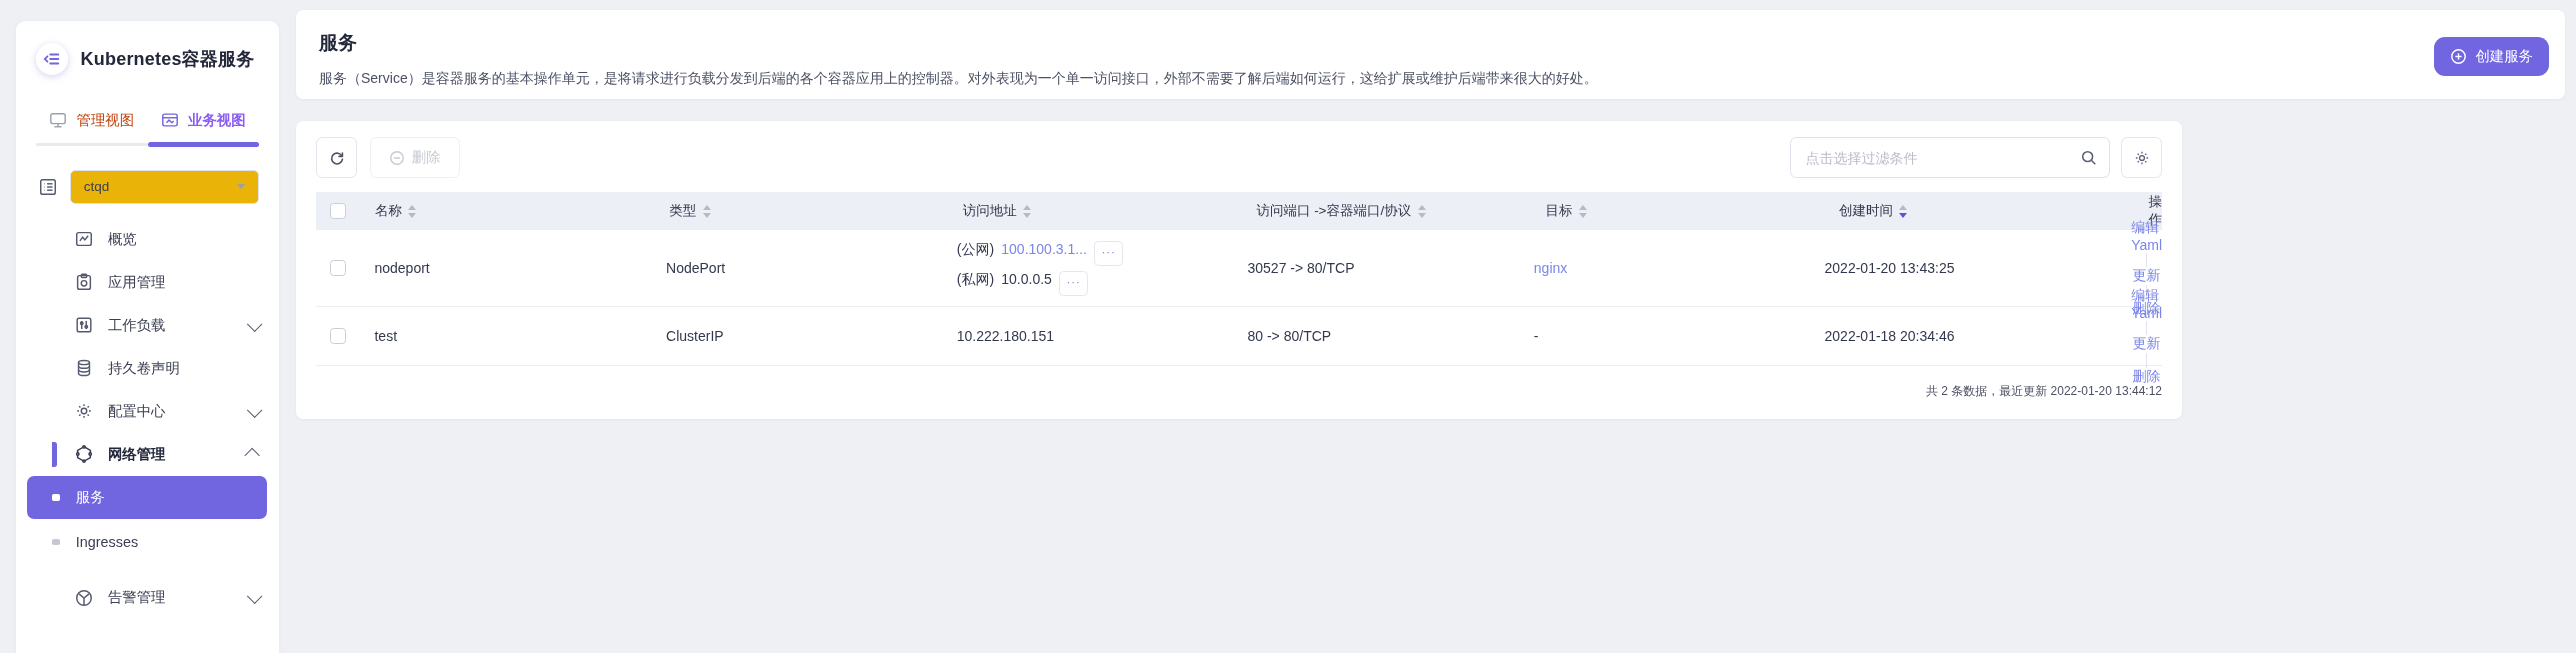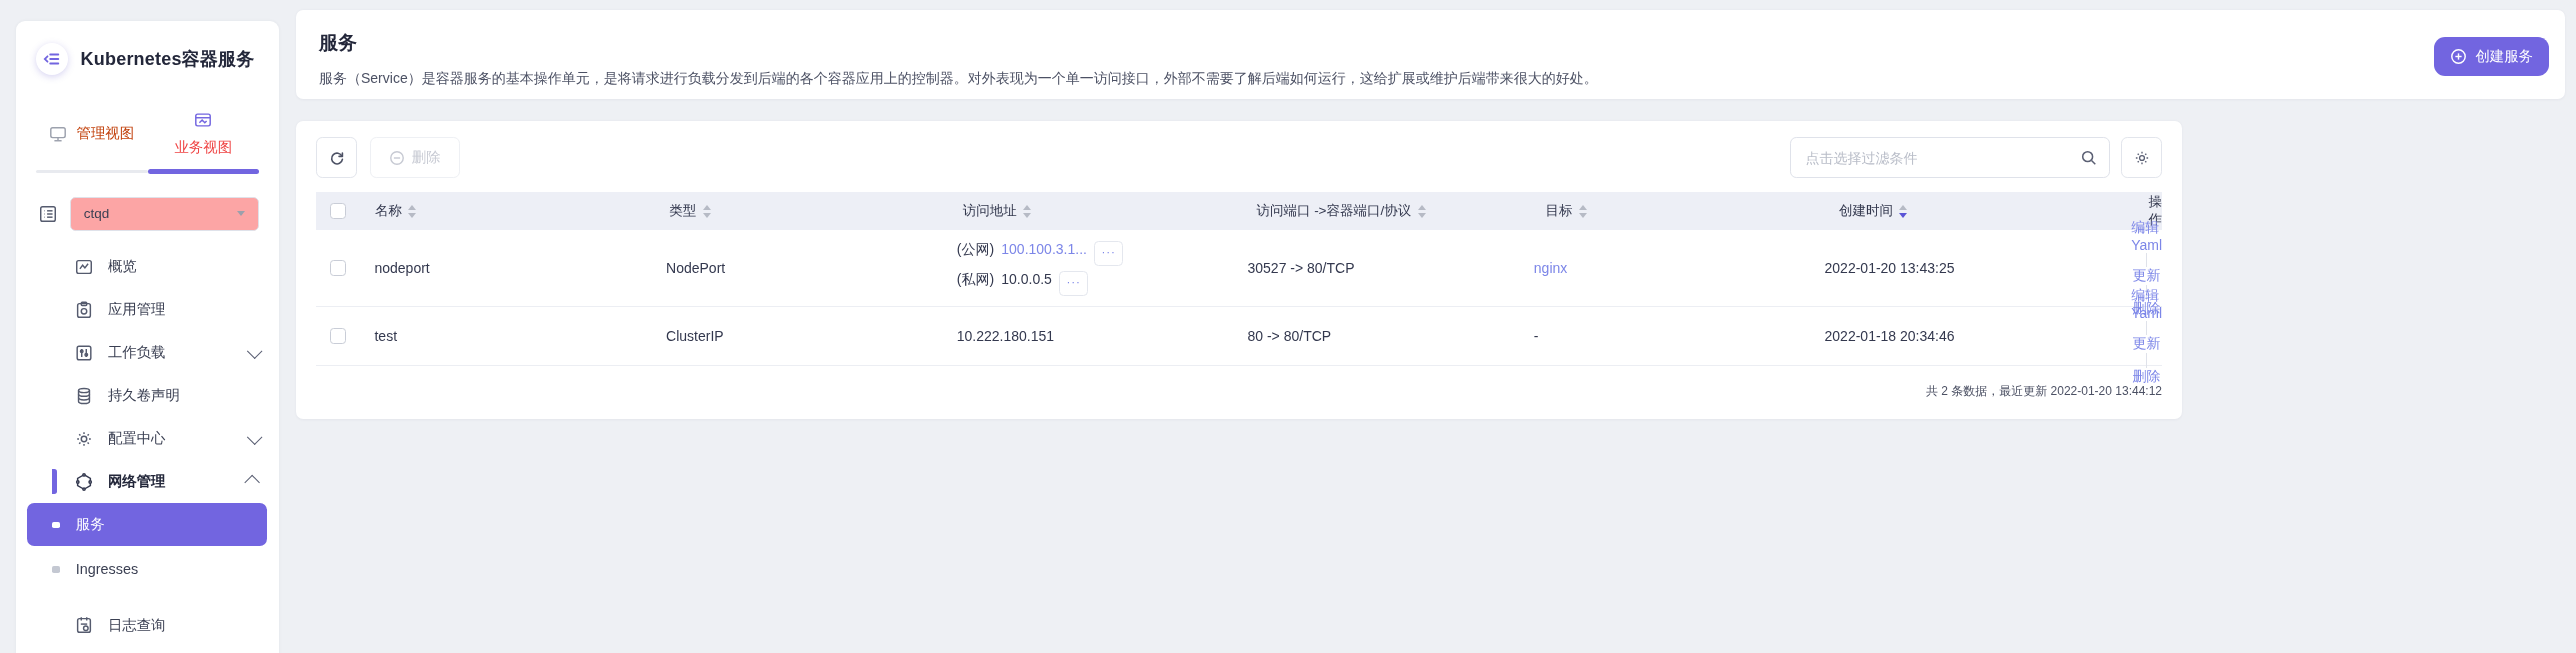--- a/index.html
+++ b/index.html
@@ -18,29 +18,29 @@
   }
   .sb-head { display:flex; align-items:center; gap:12.6px; padding:21.5px 18px 9px 20px; }
   .sb-logo {
     width:32px; height:32px; border-radius:50%; background:#fff; flex:0 0 32px;
     box-shadow:0 1.8px 7.2px rgba(90,80,200,.25); display:flex; align-items:center; justify-content:center;
   }
   .sb-title { font-size:18px; font-weight:bold; color:#23273a; letter-spacing:0.2px; }
   .sb-tabs { display:flex; padding:0 20px; margin-top:18px; }
   .sb-tab { flex:1; display:flex; align-items:center; justify-content:center; gap:7.2px;
     font-size:14.4px; color:#c2410c; padding:9px 0 12.6px; cursor:pointer; }
-  .sb-tab.active { color:#ef4444; font-weight:normal;flex-direction:column; }
+  .sb-tab.active { color:#8b5cf6; font-weight:bold; }
   .sb-tabline { display:flex; padding:0 20px; }
   .sb-tabline .seg-gray { flex:1; height:2.7px; background:#e8eaef; border-radius:1.8px; align-self:center; }
   .sb-tabline .seg-purple { flex:1; height:4.5px; background:#7265e0; border-radius:2.7px; }
   .sb-cluster { display:flex; align-items:center; gap:12.6px; padding:23px 20px 5.4px 21.5px; }
   .sb-select {
     flex:1; height:34px; border:0.9px solid #dfe2ea; border-radius:5.4px;
     display:flex; align-items:center; justify-content:space-between;
-    padding:0 12.6px; font-size:13.5px; color:#3a3f52; cursor:pointer; background:#fca5a5;
+    padding:0 12.6px; font-size:13.5px; color:#3a3f52; cursor:pointer; background:#eab308;
   }
   .caret-down { width:0; height:0; border-left:4.5px solid transparent; border-right:4.5px solid transparent; border-top:5.4px solid #9ba0ac; }
   .sb-menu { margin-top:9px; }
   .sb-item { position:relative; display:flex; align-items:center; gap:14.4px;
     height:43px; padding:0 20px 0 21.5px; font-size:14.4px; color:#3a3f52; cursor:pointer;margin-left:36px; }
   .sb-item .grow { flex:1; }
   .sb-item.parent-active { font-weight:bold; color:#23273a; }
   .active-bar { position:absolute; left:0; top:9px; width:4.5px; height:25px; background:#7265e0; border-radius:0 2.7px 2.7px 0; }
   .chev { width:10.8px; height:10.8px; border-right:1.8px solid #5a5f73; border-bottom:1.8px solid #5a5f73; }
   .chev.down { transform:rotate(45deg) translateY(-1.8px); }
@@ -266,32 +266,20 @@
       <span class="bullet"></span>
       <span>服务</span>
     </div>
     <div class="sb-sub">
       <span class="bullet"></span>
       <span>Ingresses</span>
     </div>
 
     <div class="sb-gap"></div>
 
-    <div class="sb-item">
-      <span class="mico">
-        <svg width="20" height="20" viewBox="0 0 22 22" fill="none" stroke="#555b6e" stroke-width="1.6">
-          <rect x="4" y="4" width="14" height="15" rx="2"></rect>
-          <line x1="8" y1="2.5" x2="8" y2="6"></line>
-            <line x1="14" y1="2.5" x2="14" y2="6"></line>
-          <line x1="7.5" y1="10" x2="14.5" y2="10"></line>
-            <circle cx="13" cy="14.5" r="2.5"></circle>
-        </svg>
-      </span>
-      <span class="grow">日志查询</span>
-    </div>
 
     <div class="sb-item">
       <span class="mico">
         <svg width="20" height="20" viewBox="0 0 22 22" fill="none" stroke="#555b6e" stroke-width="1.6">
           <circle cx="11" cy="11" r="8"></circle>
             <path d="M5.5 6.5 L11 11 L16.5 6.5 M11 11 V19"></path>
         </svg>
       </span>
       <span class="grow">告警管理</span>
       <span class="chev down"></span>

